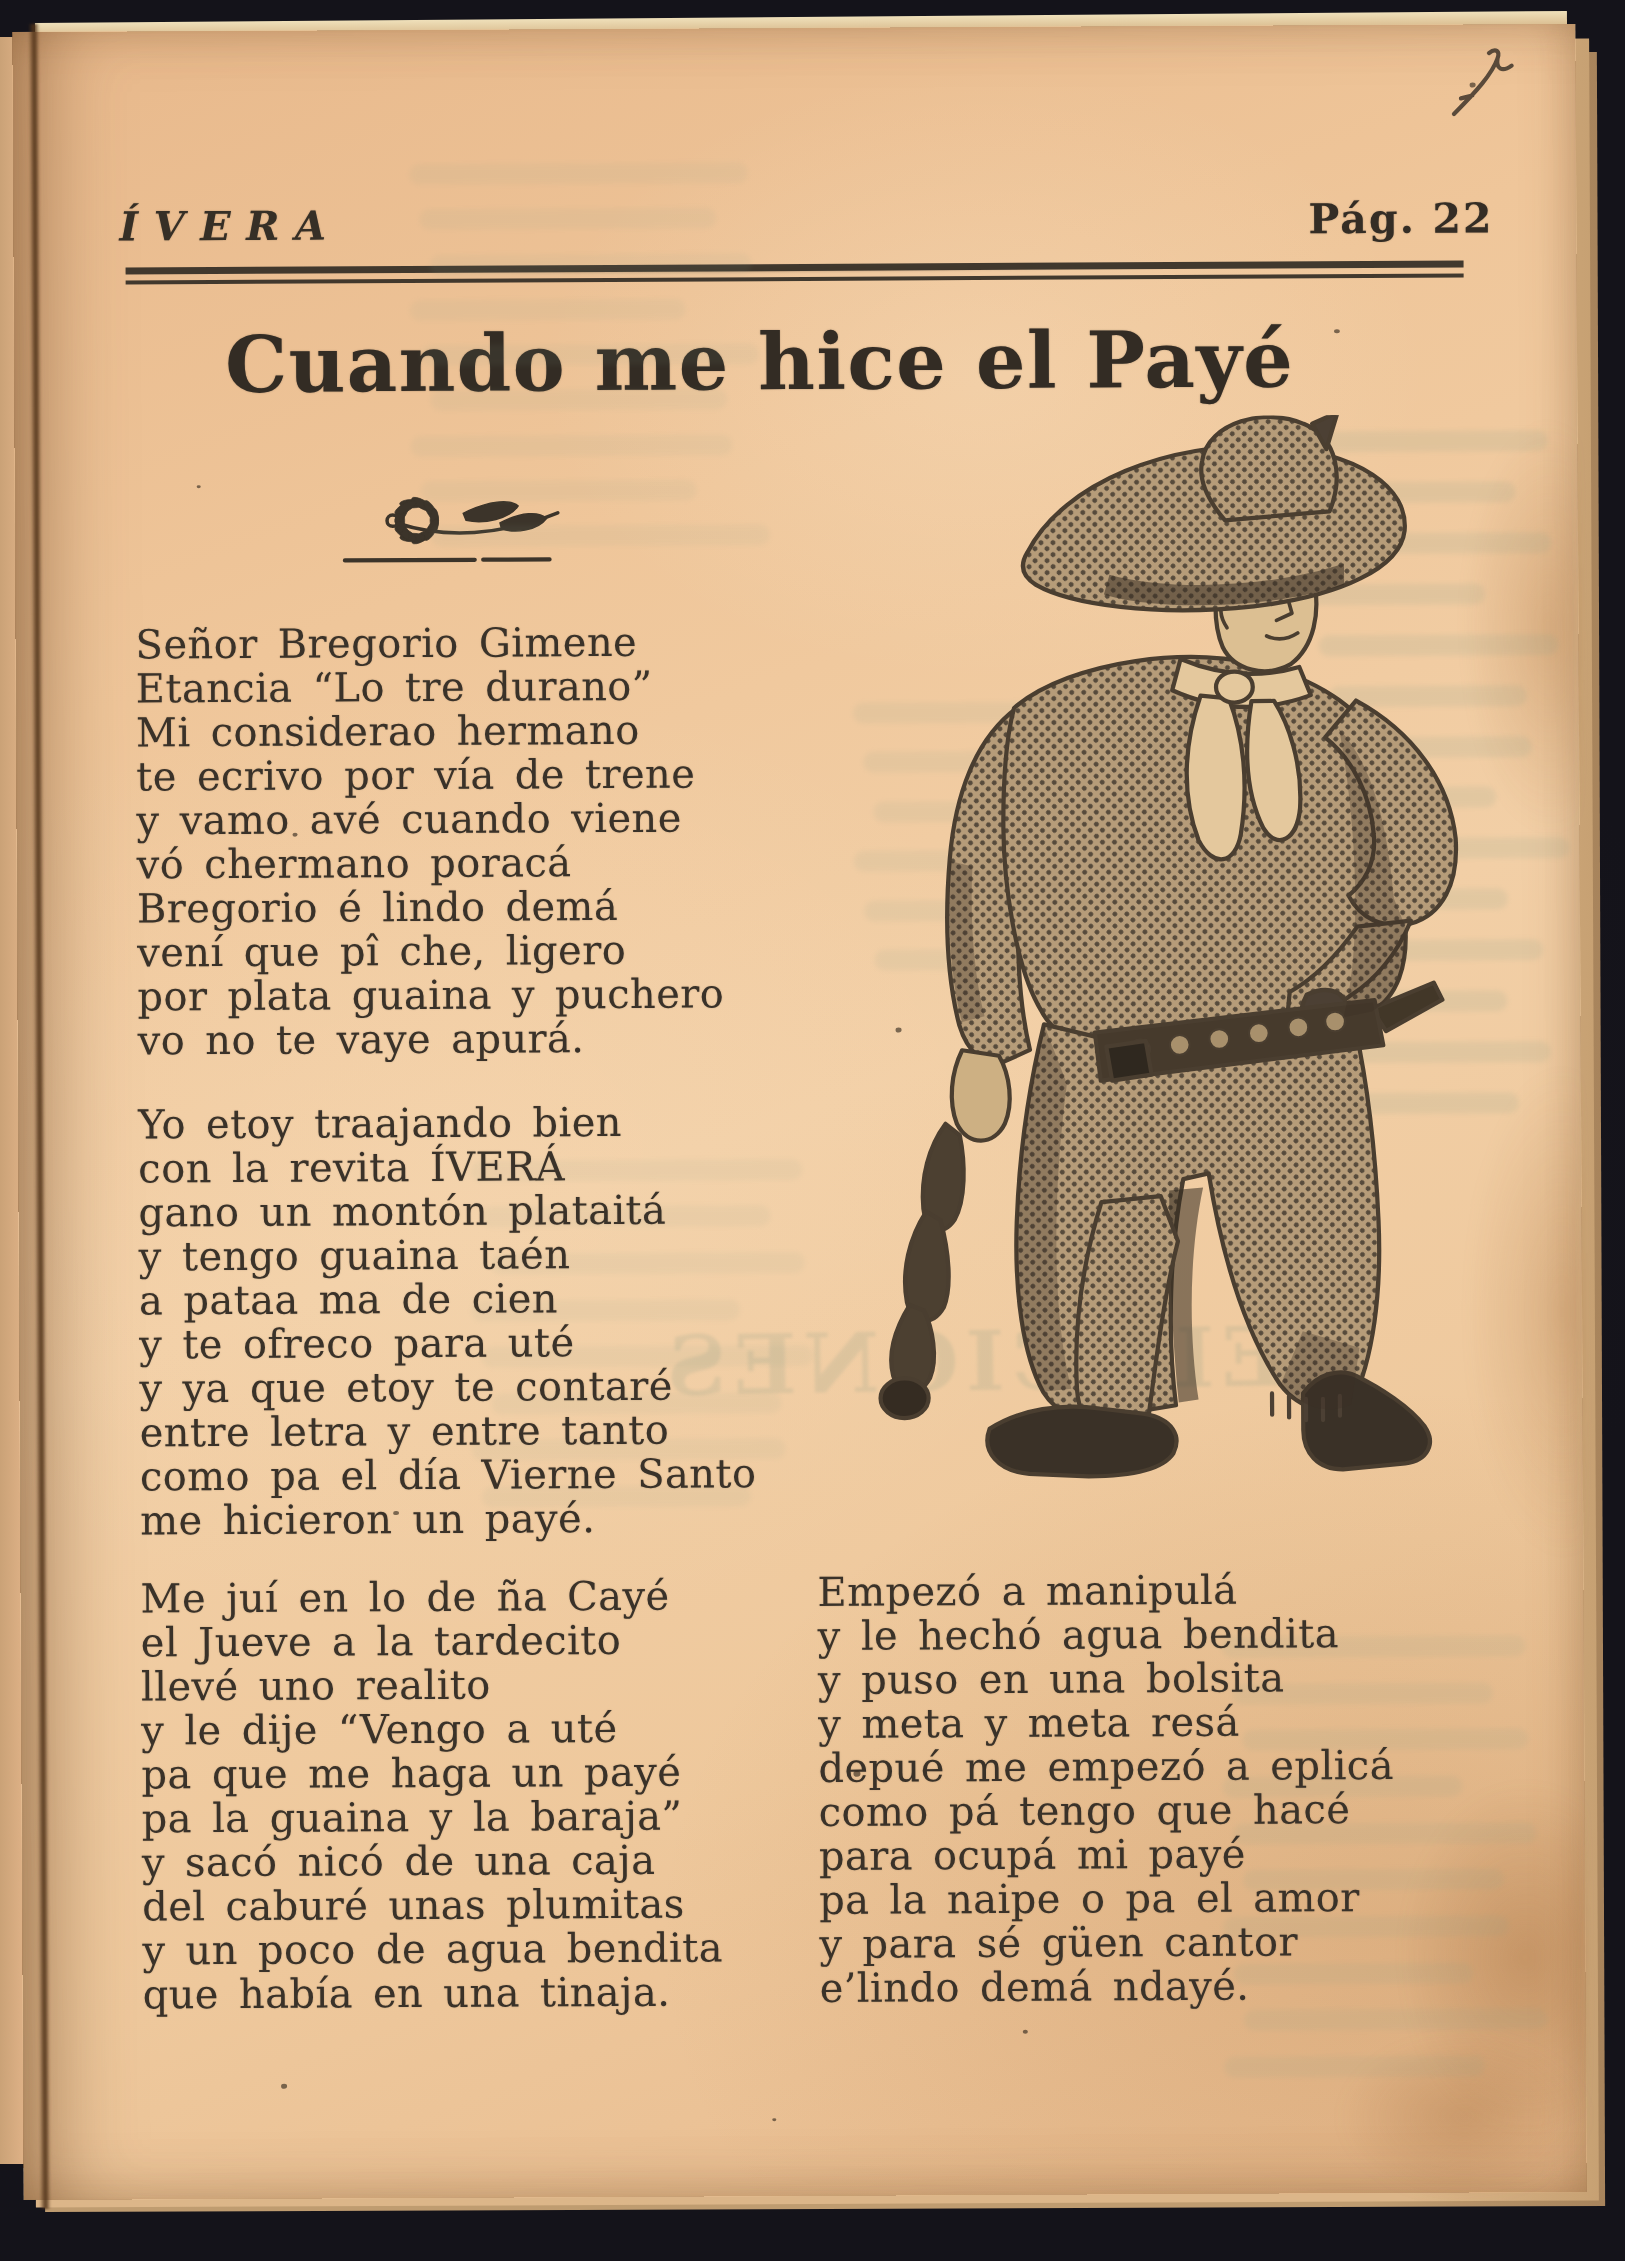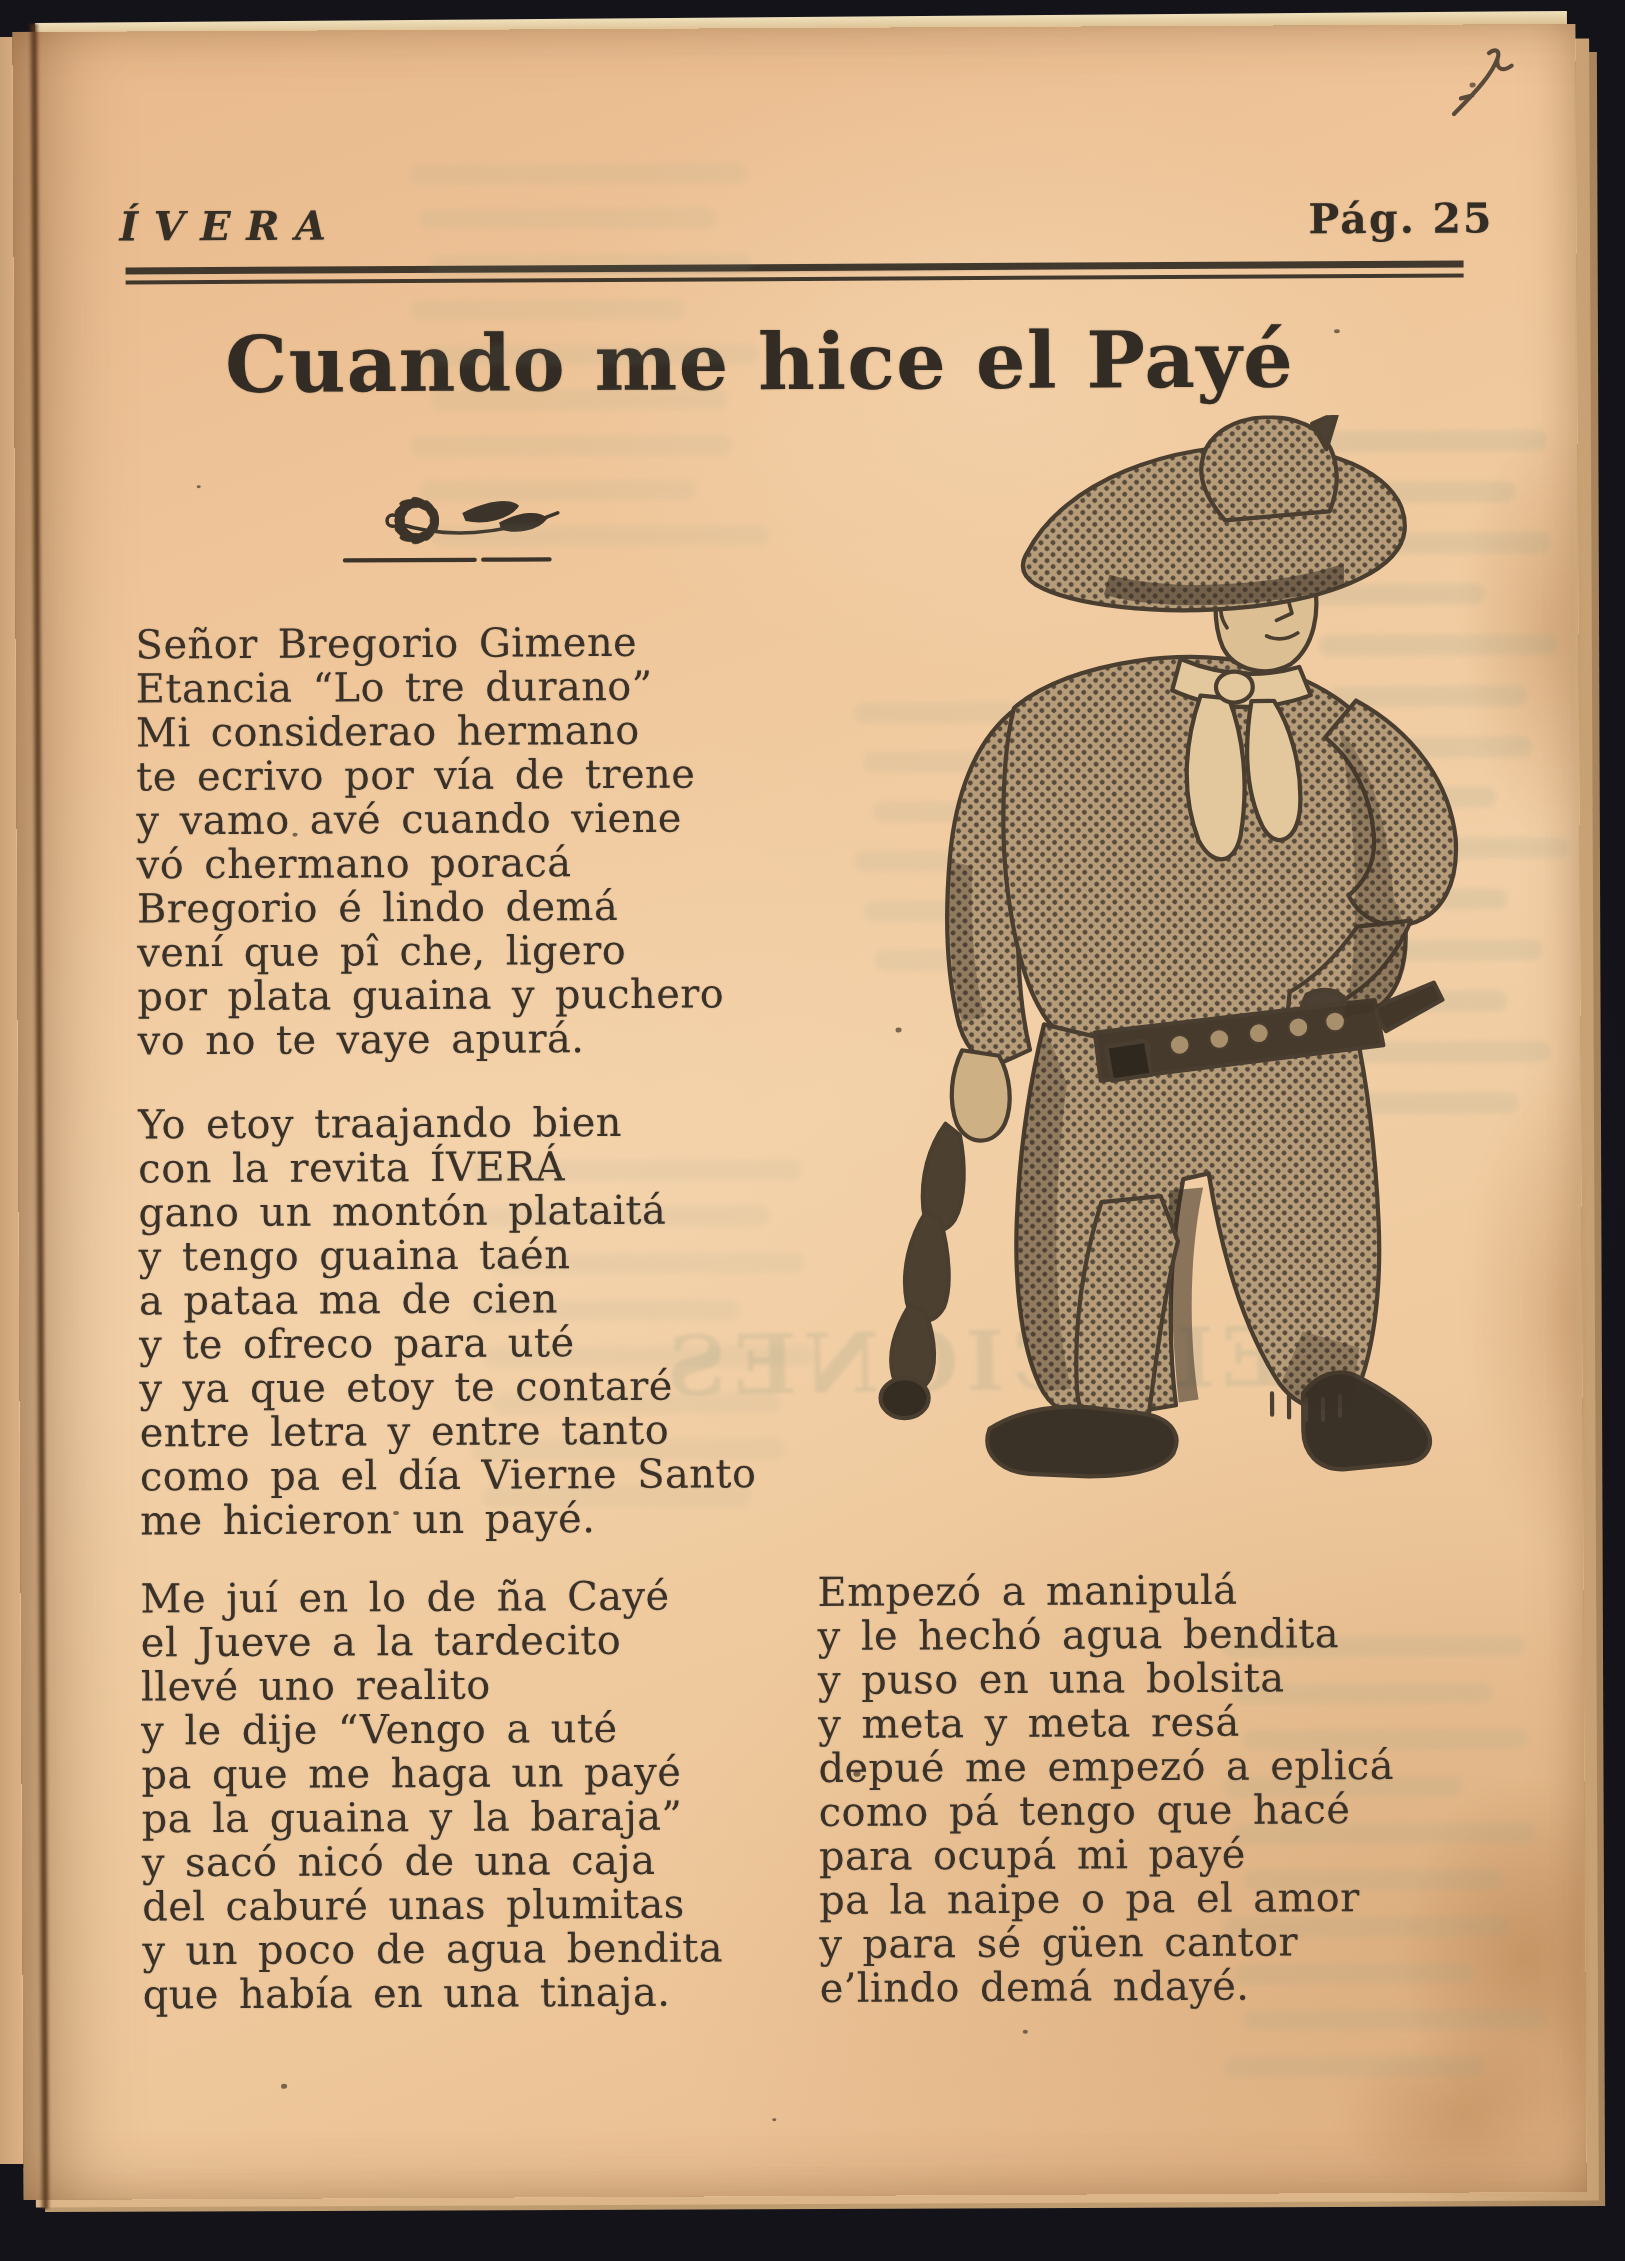--- a/index.html
+++ b/index.html
@@ -141,21 +141,21 @@
   <div class="top-edge"></div>
   <div class="under2"></div>
   <div class="under1"></div>
 
   <div class="page">
     <div class="gutter"></div>
     <div class="stain-right"></div>
     <div class="stain-bottom"></div>
 
     <div class="masthead">ÍVERA</div>
-    <div class="pageno">Pág. 25</div>
+    <div class="pageno">Pág. 22</div>
     <div class="rule"></div>
 
     <h1 class="title">Cuando me hice el Payé</h1>
 
     <div class="ornament">
       <svg width="240" height="127" viewBox="0 0 340 180">
         <g fill="#3c342a" stroke="#3c342a">
           <g stroke-width="1">
             <ellipse cx="124" cy="42" rx="18" ry="6" transform="rotate(0 96 66)"></ellipse>
             <ellipse cx="121" cy="25" rx="17" ry="6" transform="rotate(30 96 66)"></ellipse>

